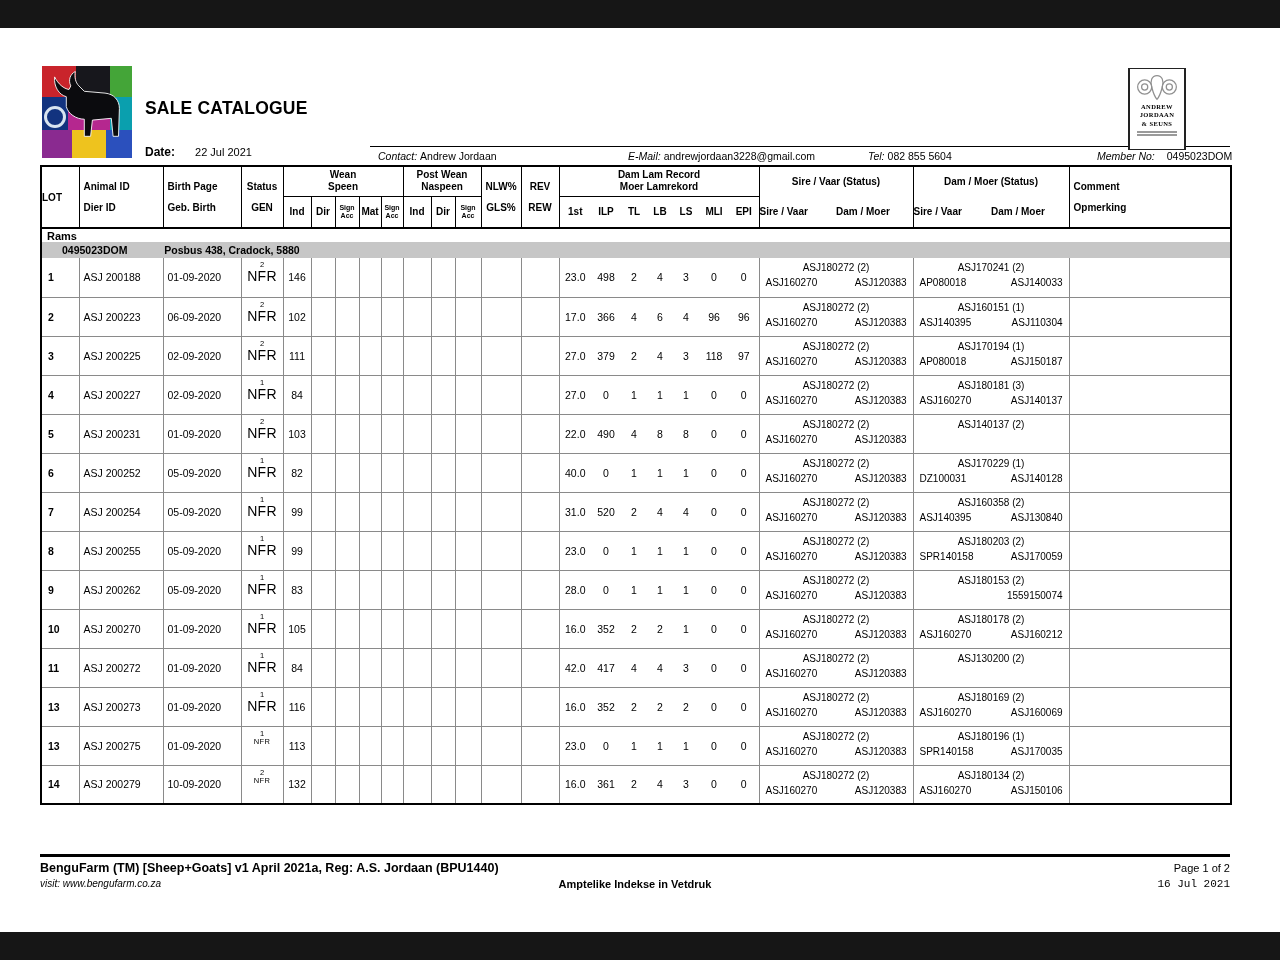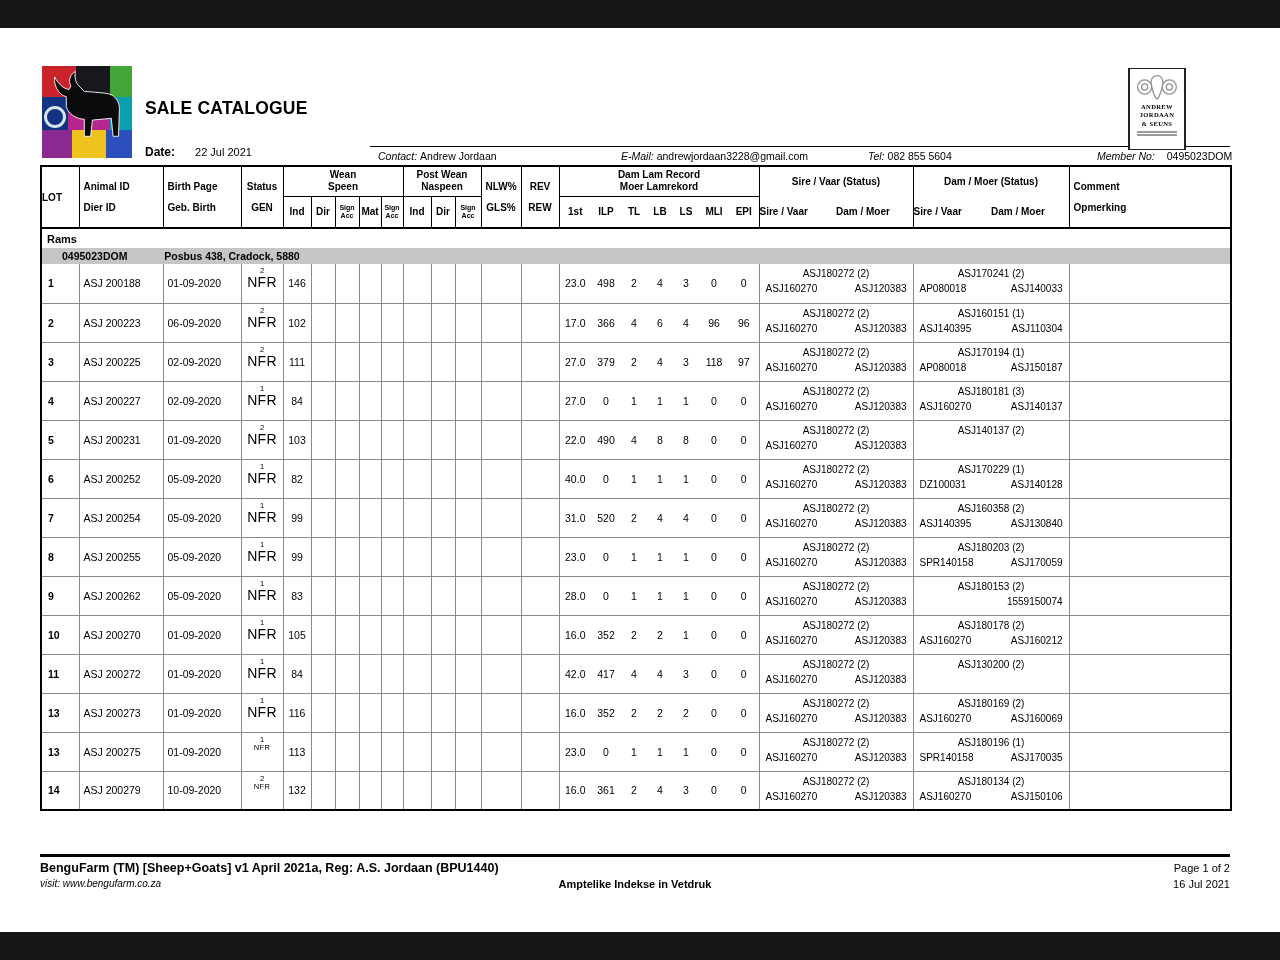--- a/index.html
+++ b/index.html
@@ -21,21 +21,21 @@
 
   
   .page-title { position:absolute; left:145px; top:70px; font-size:17.5px; font-weight:bold; letter-spacing:0.2px; }
   .date-line { position:absolute; left:145px; top:117px; font-size:11px; }
   .date-line .lbl { font-weight:bold; font-size:12px; margin-right:20px; }
 
   
   .contact-strip { position:absolute; left:370px; width:860px; top:118px; height:19px; border-top:1px solid #000; font-size:10.5px; }
   .cgroup { position:absolute; top:3px; white-space:nowrap; }
   .cgroup .ilbl { font-style:italic; margin-right:3px; }
-  .cg1 { left:8px; } .cg2 { left:251px; } .cg3 { left:498px; } .cg4 { left:727px; }
+  .cg1 { left:8px; } .cg2 { left:258px; } .cg3 { left:498px; } .cg4 { left:727px; }
   .cg4 .ilbl { margin-right:12px; }
 
   
   .aj-logo { position:absolute; left:1128px; top:40px; width:58px; height:82px; background:#fff;
              border:1px solid #222; border-left-width:2px; border-right-width:2px;
              display:flex; flex-direction:column; align-items:center; padding-top:3px; }
   .aj-name { font-family:"Liberation Serif", serif; font-weight:bold; font-size:6.5px;
              line-height:1.3; letter-spacing:0.4px; text-align:center; margin-top:1px; }
   .aj-fineprint { margin-top:3px; width:40px; }
   .aj-fineprint i { display:block; height:2px; background:#9a9a9a; margin-bottom:1px; }
@@ -64,35 +64,35 @@
   td.c-lot { font-weight:bold; padding-left:6px; }
   td.c-num { text-align:center; }
   td.c-status { vertical-align:top; text-align:center; }
   .gen { font-size:7.5px; line-height:1.1; padding-top:3px; }
   .nfr { font-size:14px; line-height:1.05; letter-spacing:0.3px; }
   .nfr.small { font-size:7.5px; }
   td.c-parent { vertical-align:top; font-size:10px; }
   .p1 { text-align:center; padding-top:4px; line-height:1.2; }
   .p2 { display:flex; justify-content:space-between; padding:3px 6px 0 6px; line-height:1.2; }
 
-  .section-row td { font-weight:bold; font-size:11px; height:20px; padding-left:5px; vertical-align:middle; }
+  .section-row td { font-weight:bold; font-size:11px; height:14px; padding-left:5px; vertical-align:middle; }
   .subsection-row td { background:#c6c6c6; font-weight:bold; font-size:10.5px; height:16px; vertical-align:middle; }
   .ss-member { margin-left:20px; }
   .ss-address { margin-left:34px; }
 
   
   .footer { position:absolute; left:40px; width:1190px; top:826px; }
   .f-rule { height:2.5px; background:#000; margin-bottom:4px; }
   .f-row1 { display:flex; justify-content:space-between; align-items:baseline; }
   .f-program { font-weight:bold; font-size:12.5px; }
   .f-page { font-size:11px; }
   .f-row2 { position:relative; margin-top:3px; height:14px; }
   .f-visit { position:absolute; left:0; top:0; font-style:italic; font-size:10px; }
   .f-center { position:absolute; left:50%; transform:translateX(-50%); top:0; font-weight:bold; font-size:11px; }
-  .f-date { position:absolute; right:0; top:0; font-size:11px; }
+  .f-date { position:absolute; right:0; top:0; font-size:11px;font-family:Liberation Mono, monospace; }
 </style>
 </head>
 <body>
 
 <div class="letterbox top"></div>
 
 <div class="page">
 
   <div class="brand-logo">
     <div class="blk" style="left:0;top:0;width:34px;height:31px;background:#c9242b"></div>

